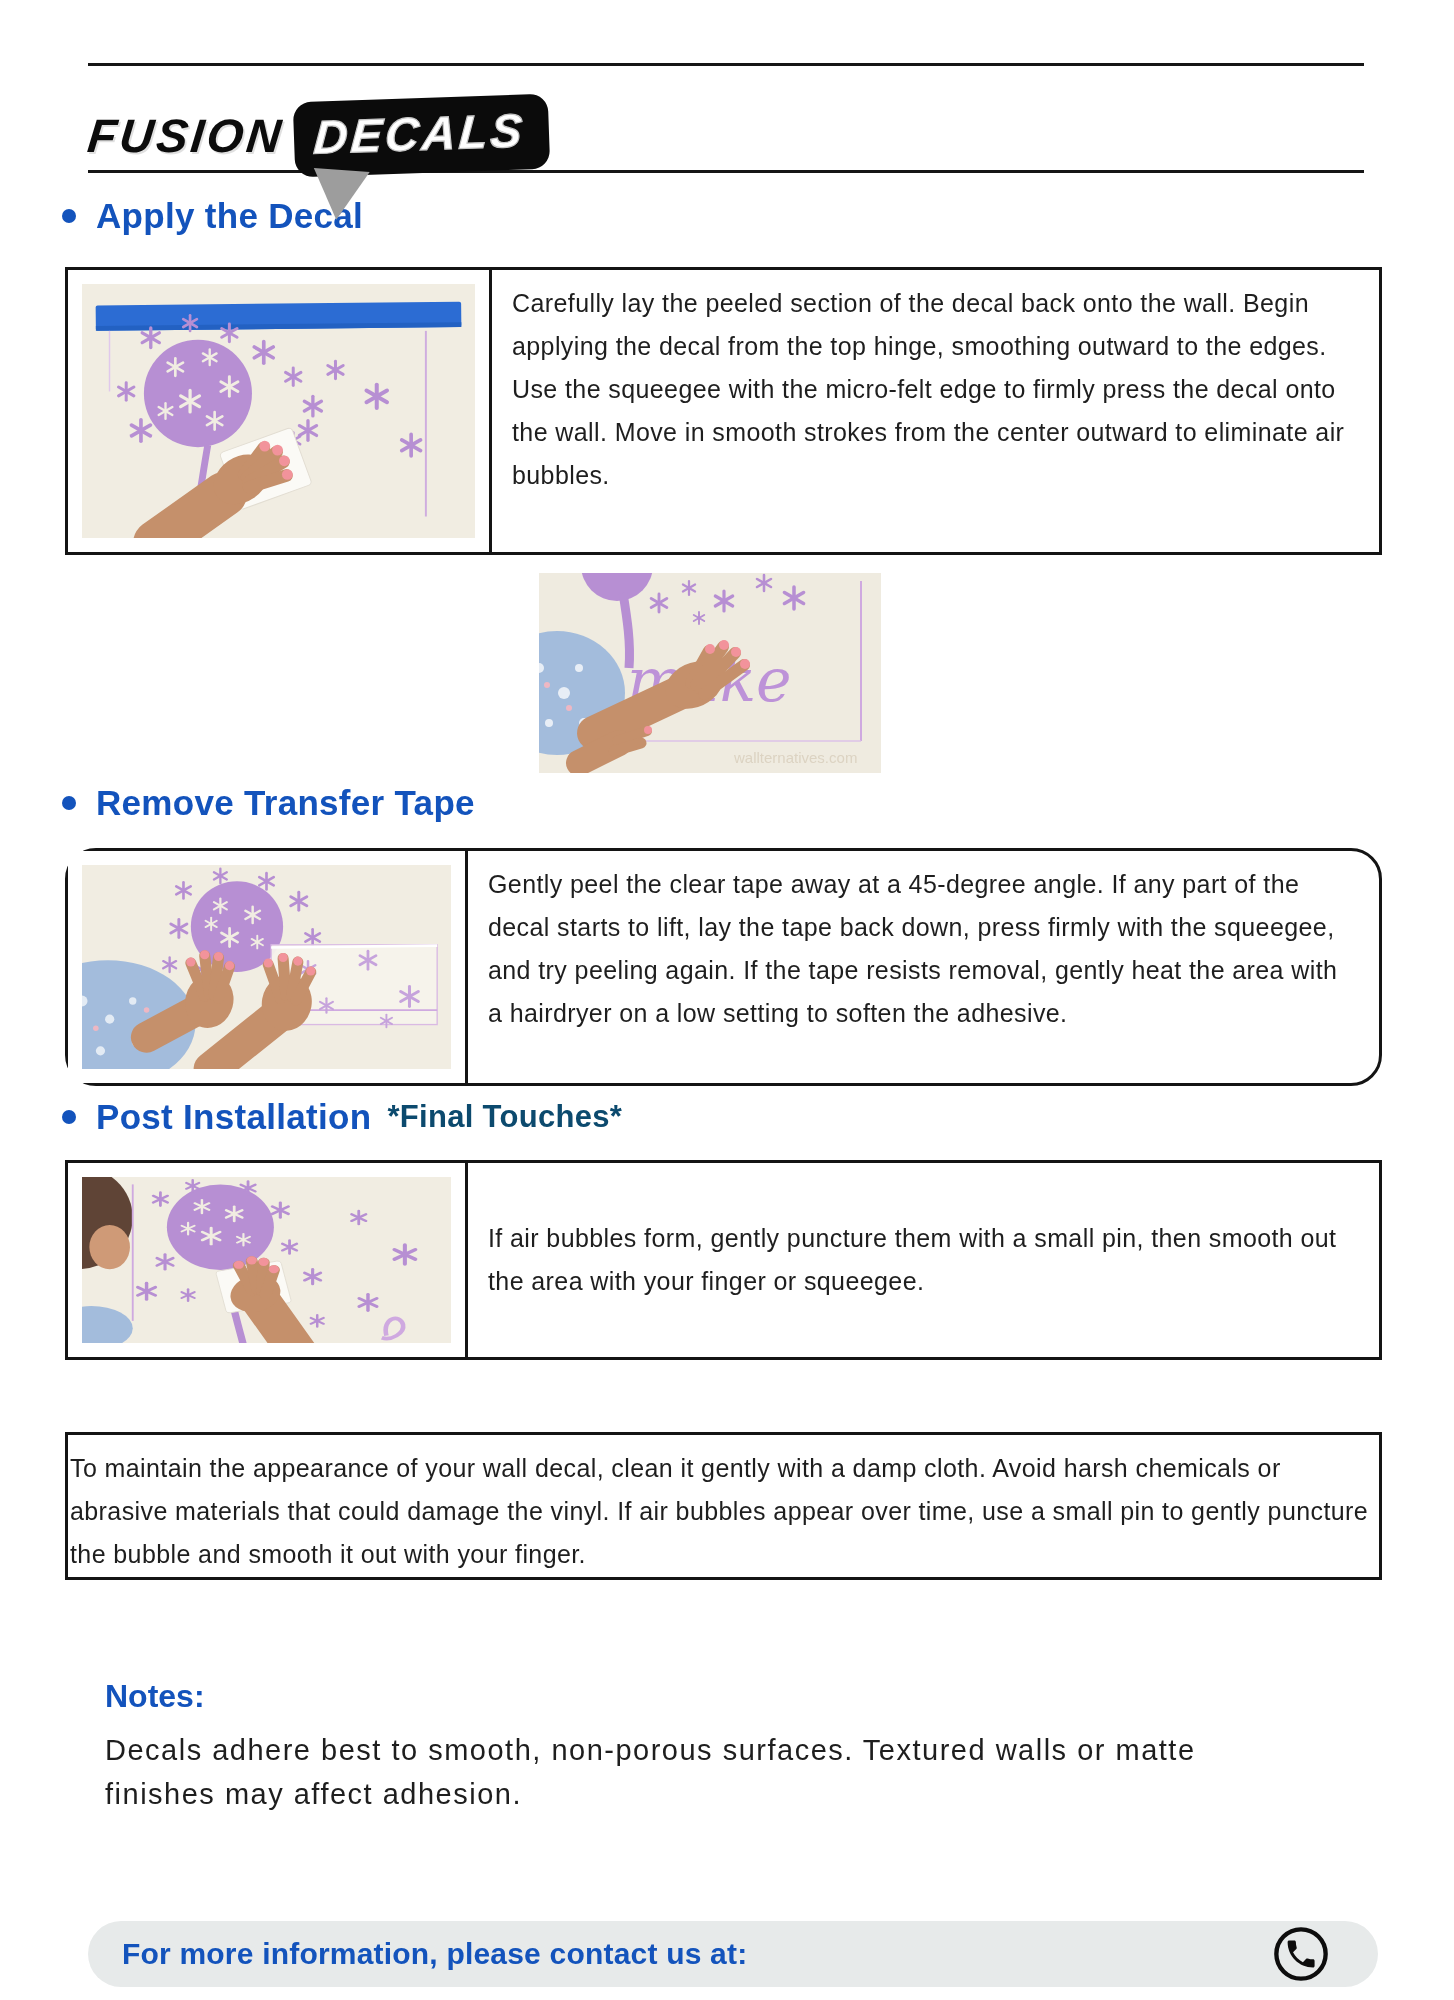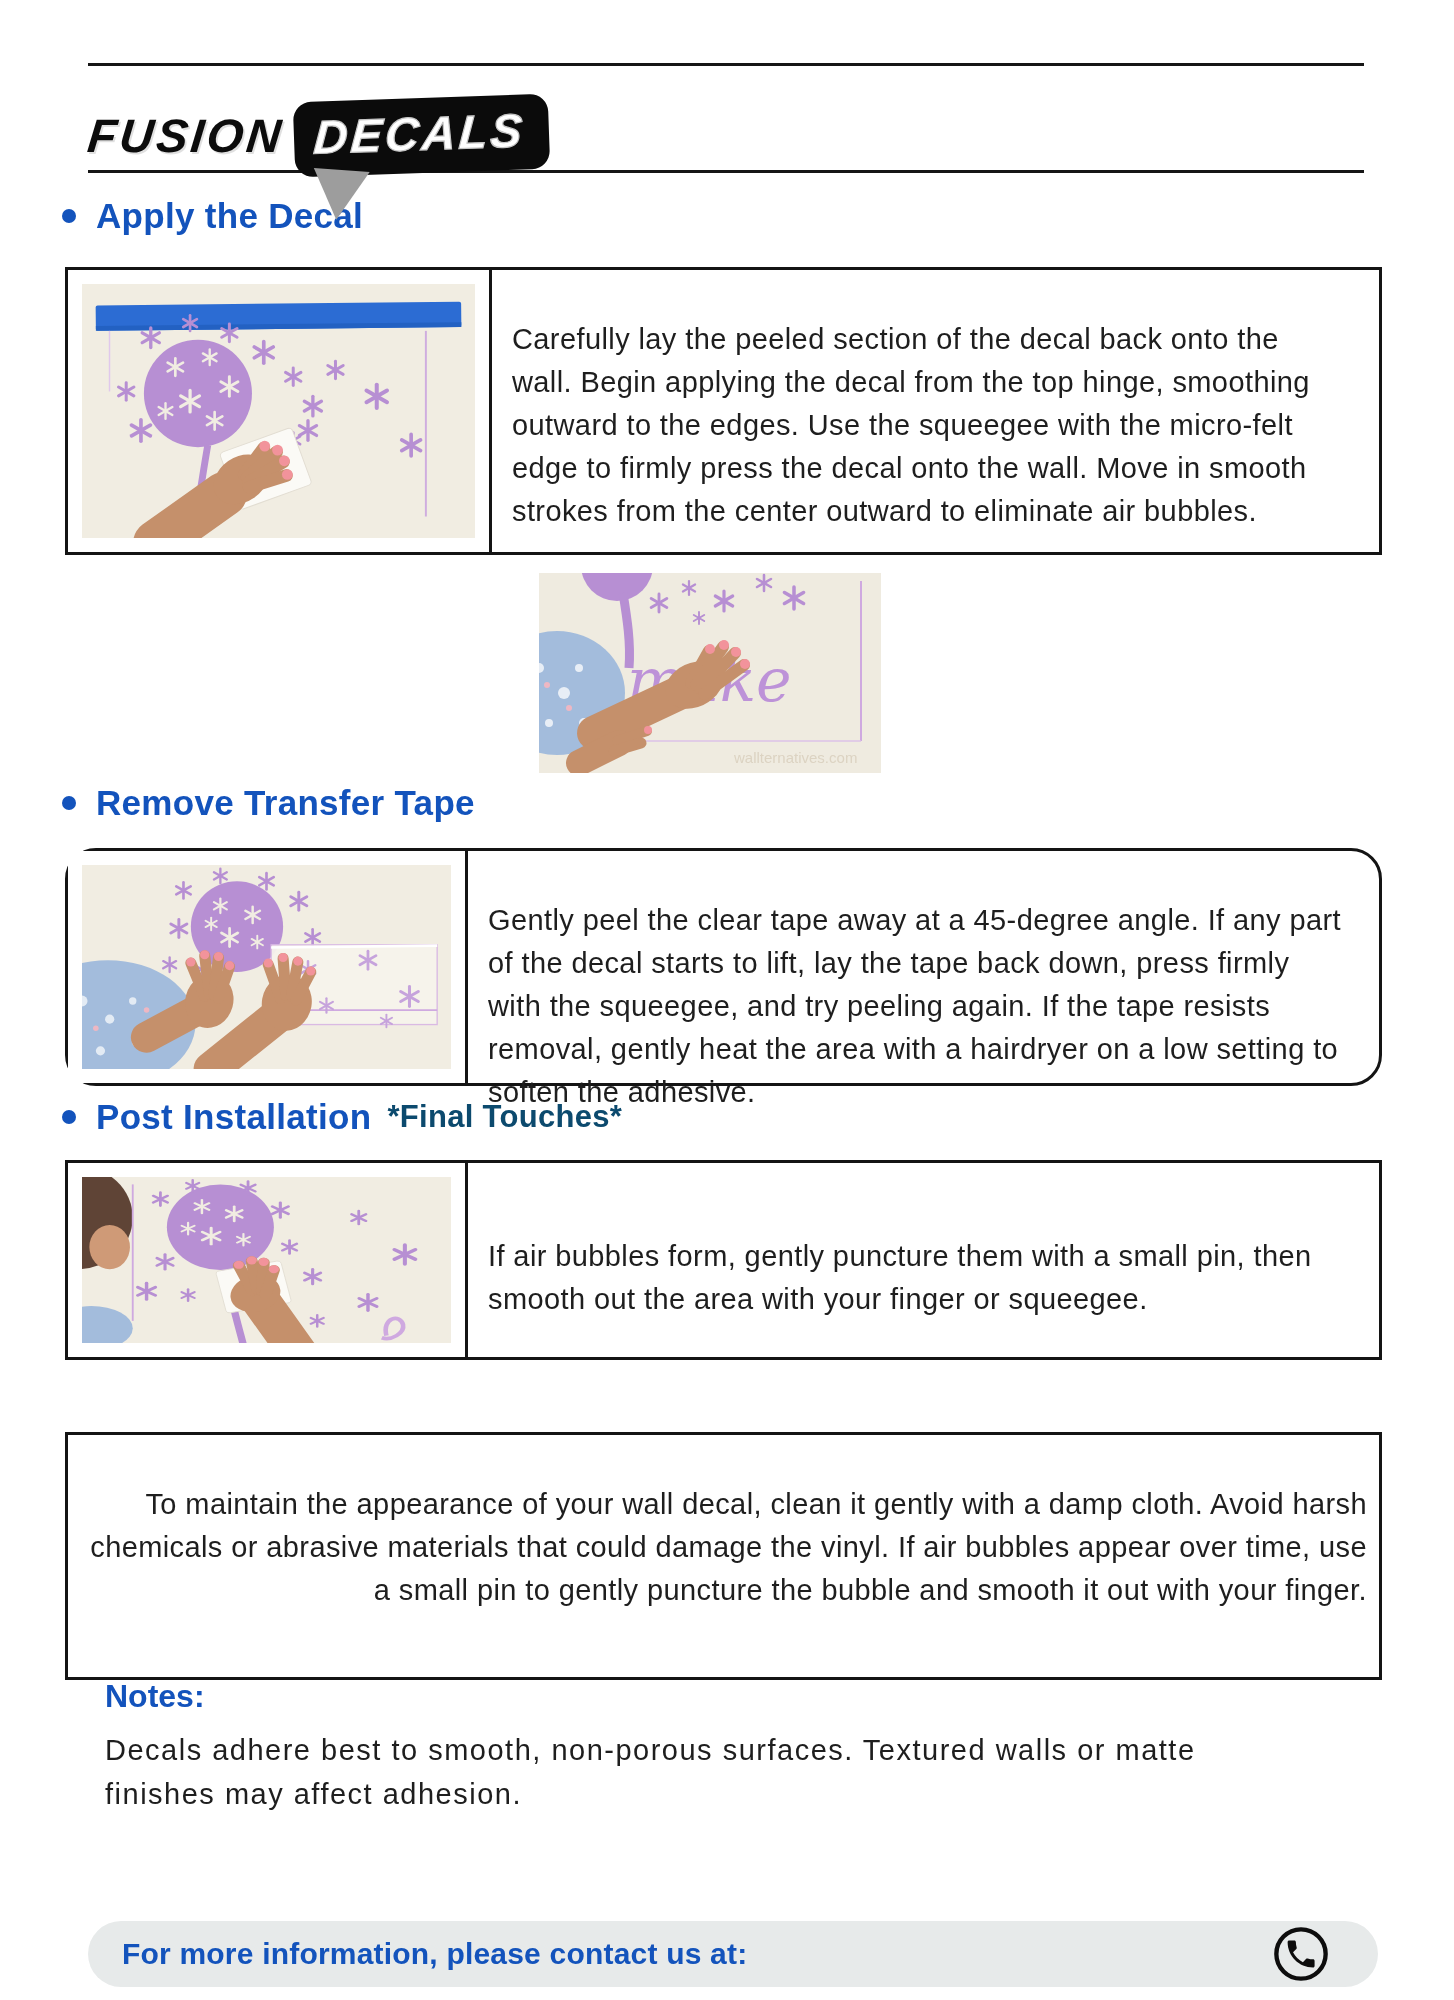--- a/index.html
+++ b/index.html
@@ -28,29 +28,29 @@
   .sec-bullet { width:14px; height:14px; border-radius:50%; background:#1353bc; margin-right:20px; flex:0 0 auto; }
   .sec-title { font-size:35px; font-weight:700; color:#1353bc; letter-spacing:0.3px; }
   .sec-suffix { font-size:31px; font-weight:700; color:#0c4a6e; margin-left:16px; letter-spacing:0.3px; }
 
   
   .ibox { position:absolute; left:65px; width:1317px; border:3px solid #141414; background:#ffffff; display:flex; }
   .cell-img { position:relative; border-right:3px solid #141414; flex:0 0 auto; background:#ffffff; }
   .photo { position:absolute; inset:14px; }
   .photo svg { width:100%; height:100%; display:block; }
   .cell-text { flex:1 1 auto; padding:12px 34px 12px 20px; }
-  .body-text { font-size:29px; line-height:43px; color:#1e1e1e; letter-spacing:0.4px;margin-top:36px; }
+  .body-text { font-size:25px; line-height:43px; color:#1e1e1e; letter-spacing:0.4px; }
   .cell-text.vcenter { display:flex; align-items:center; }
 
   .midphoto { position:absolute; left:539px; top:573px; width:342px; height:200px; }
   .midphoto svg { width:100%; height:100%; display:block; }
 
   
-  .carebox { position:absolute; left:65px; top:1432px; width:1317px; height:248px;
-             border:3px solid #141414; padding:12px 12px;text-align:right; }
+  .carebox { position:absolute; left:65px; top:1432px; width:1317px; height:148px;
+             border:3px solid #141414; padding:12px 2px; }
 
   
   .notes-title { position:absolute; left:105px; top:1678px; font-size:32px; font-weight:700; color:#1353bc; }
   .notes-body { position:absolute; left:105px; top:1728px; width:1160px;
                 font-size:29px; line-height:44px; color:#1e1e1e; letter-spacing:1.5px; }
 
   
   .footer-pill { position:absolute; left:88px; top:1921px; width:1290px; height:66px;
                  background:#e7eaea; border-radius:33px; display:flex; align-items:center; }
   .footer-label { margin-left:34px; font-size:30px; font-weight:700; color:#1353bc; letter-spacing:0.2px; }

